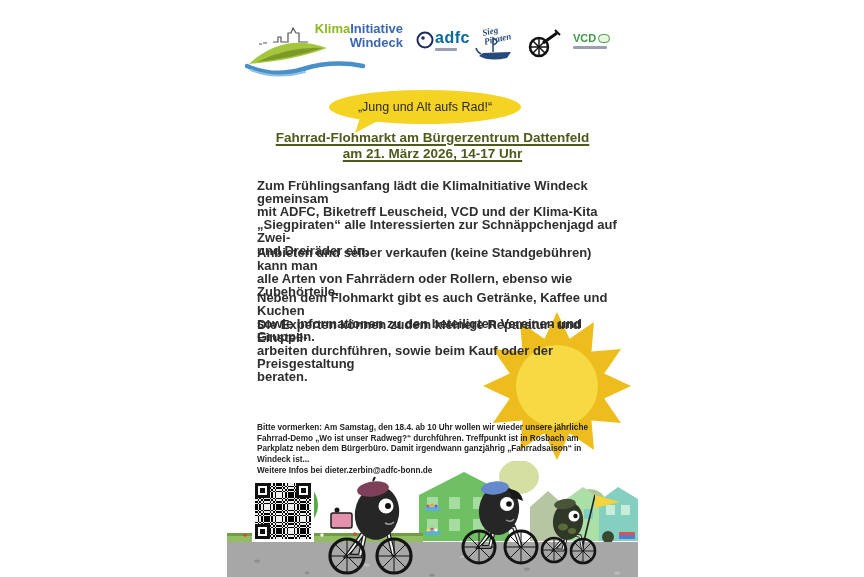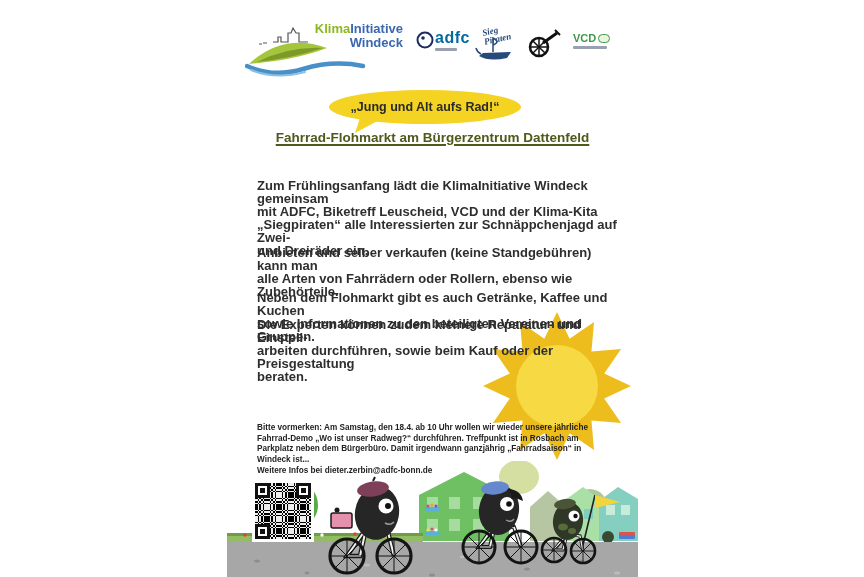--- a/index.html
+++ b/index.html
@@ -20,21 +20,21 @@
   .sieg-words { position:absolute; left:10px; top:0; transform:rotate(-12deg); color:#274a7a; font-family:"Liberation Serif", serif; font-style:italic; font-weight:bold; font-size:9px; line-height:9px; }
   .wheel-logo { position:absolute; left:300px; top:16px; width:34px; height:32px; }
   .vcd-logo { position:absolute; left:346px; top:20px; width:52px; }
   .vcd-row { display:flex; align-items:center; gap:2px; }
   .vcd-text { color:#3c9a46; font-weight:bold; font-size:11px; }
   .vcd-bubble { width:12px; height:9px; border:1.5px solid #3c9a46; border-radius:5px; background:#eaf5e0; }
 
   
   .bubble { position:absolute; left:102px; top:86px; width:192px; height:34px; background:#f5d323; border-radius:50%; display:flex; align-items:center; justify-content:center; z-index:2; }
   .bubble::after { content:''; position:absolute; left:26px; bottom:-9px; width:28px; height:15px; background:#f5d323; clip-path:polygon(0 100%, 18% 0, 100% 0); }
-  .bubble span { font-size:12.5px; font-weight:bold; color:#2a2a2a; }
+  .bubble span { font-size:12.5px; font-weight:normal; color:#2a2a2a; }
   .headline { position:absolute; left:0; top:126px; width:100%; text-align:center; color:#50591a; font-weight:bold; font-size:13.5px; line-height:16px; z-index:2; }
   .headline div { text-decoration:underline; text-decoration-thickness:1.5px; text-underline-offset:2px; }
 
   
   .para { position:absolute; left:30px; width:368px; color:#2e2e2e; font-weight:bold; font-size:13px; line-height:13px; white-space:pre-line; z-index:2; }
   .p1 { top:175px; } .p2 { top:242px; } .p3 { top:287px; } .p4 { top:314px; } .p5 { top:384px; }
   .notice { position:absolute; left:30px; top:419px; width:386px; color:#222; font-weight:bold; font-size:8.2px; line-height:10.5px; white-space:pre-line; z-index:2; }
   .contact { position:absolute; left:30px; top:462px; width:386px; color:#222; font-weight:bold; font-size:8.2px; line-height:10px; z-index:2; }
 
   
@@ -122,20 +122,21 @@
         <div class="sub-bar" style="width:34px;"></div>
       </div>
     </div>
 
     <div class="bubble">
       <span>„Jung und Alt aufs Rad!“</span>
     </div>
 
     <div class="headline">
       <div>Fahrrad-Flohmarkt am Bürgerzentrum Dattenfeld</div>
+      <div>am 21. März 2026, 14-17 Uhr</div>
     </div>
 
     <div class="sun">
       <div class="sun-core"></div>
     </div>
 
     <div class="para p1">Zum Frühlingsanfang lädt die KlimaInitiative Windeck gemeinsam
 mit ADFC, Biketreff Leuscheid, VCD und der Klima-Kita
 „Siegpiraten“ alle Interessierten zur Schnäppchenjagd auf Zwei-
 und Dreiräder ein.</div>

